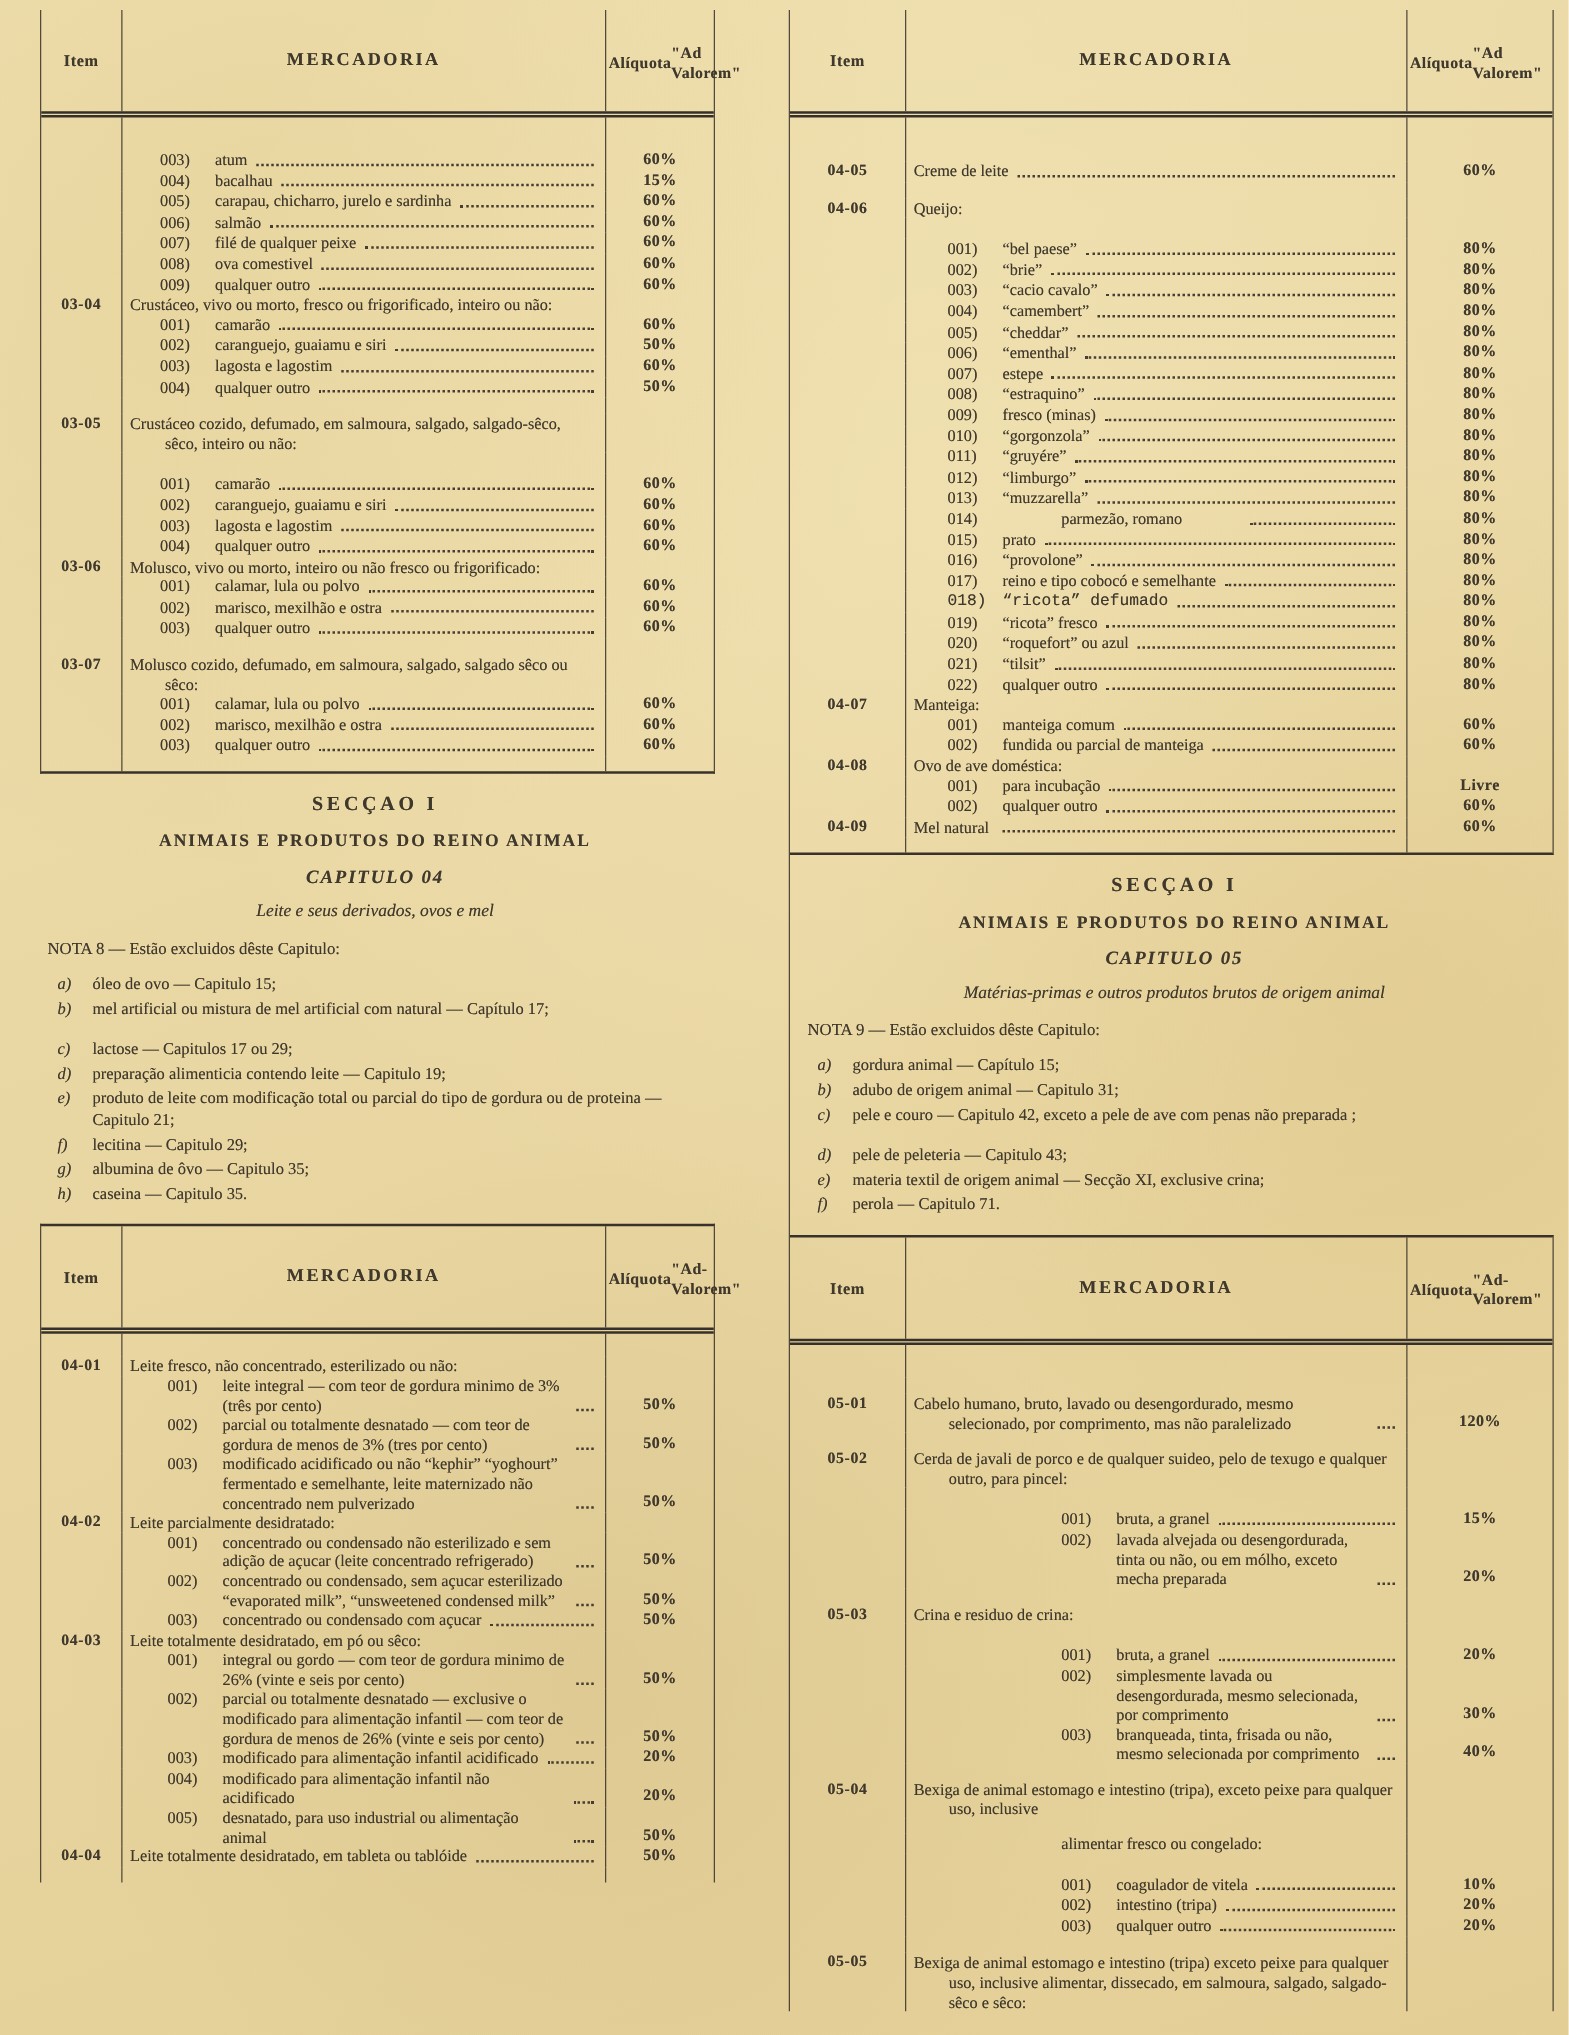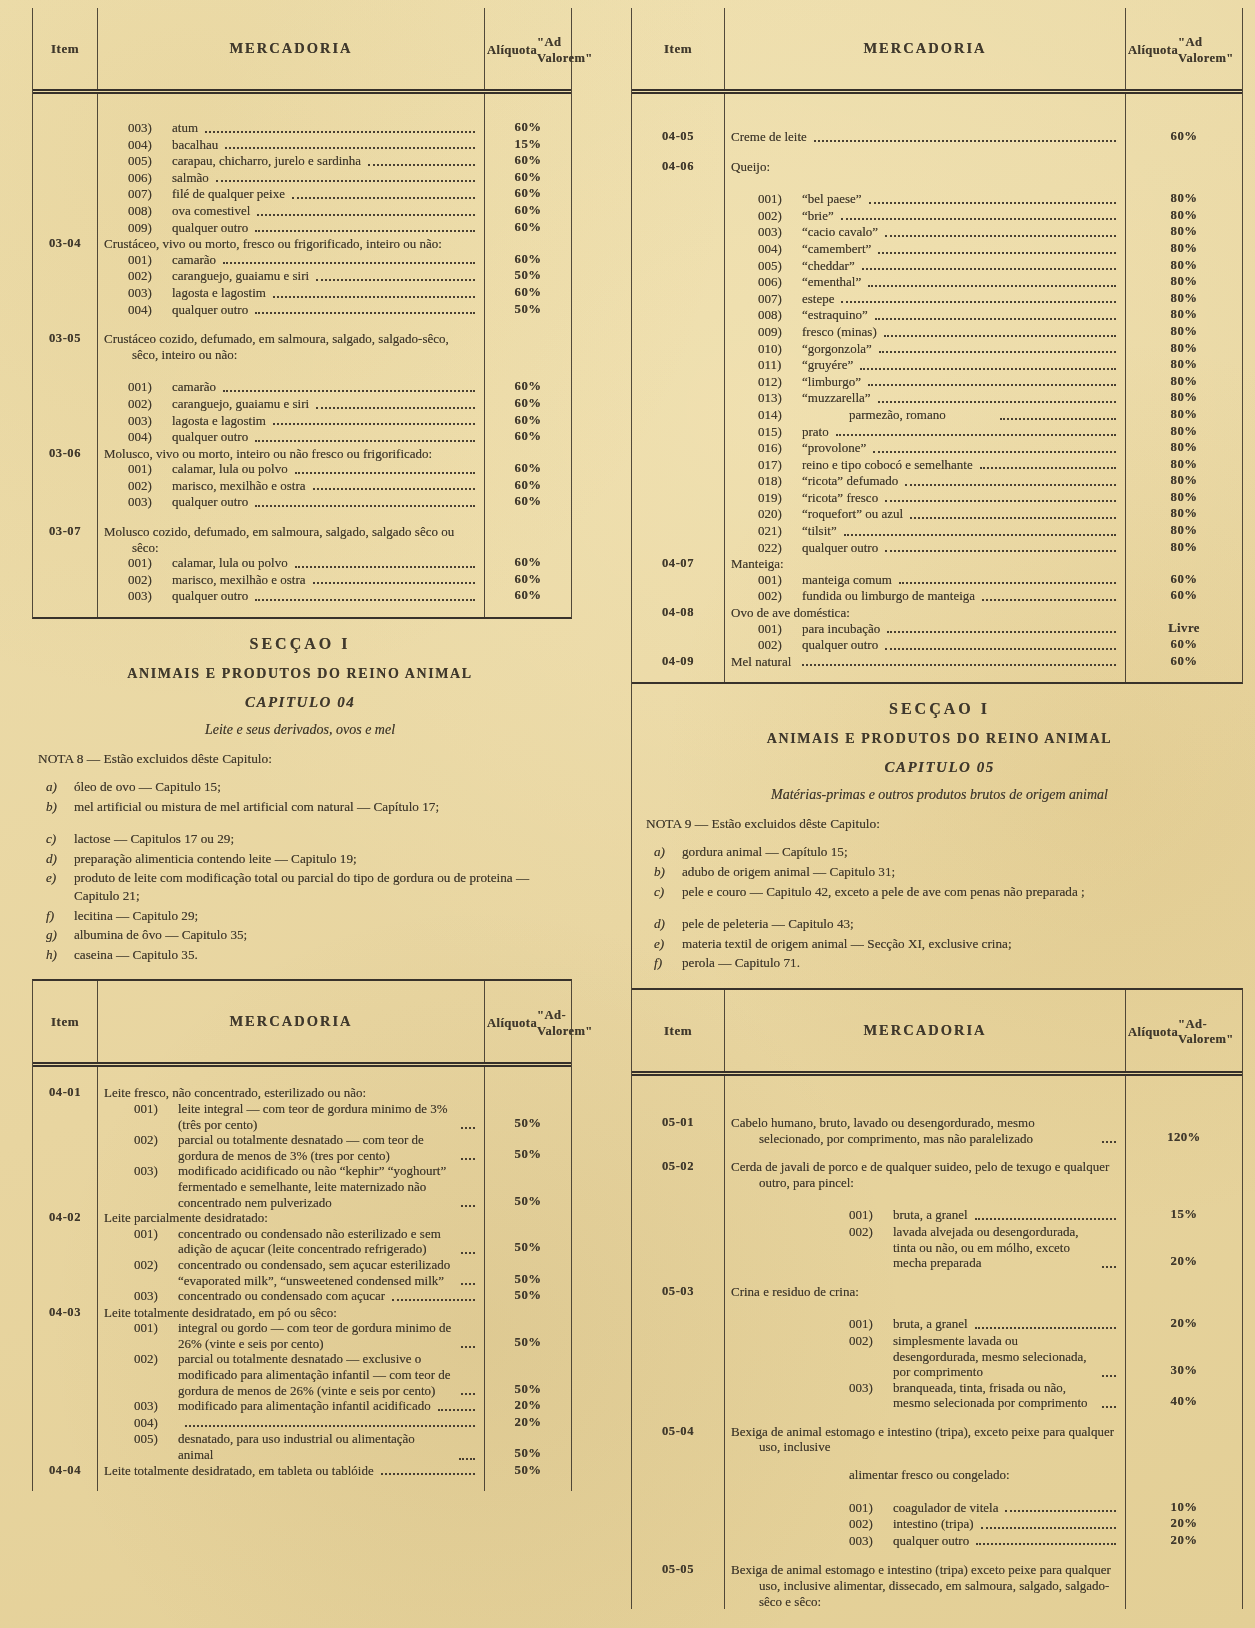--- a/index.html
+++ b/index.html
@@ -648,20 +648,21 @@
               </div>
               <div class="c-rate">
                 <span class="rate-val">20%</span>
               </div>
             </div>
             <div class="trow">
               <div class="c-item"></div>
               <div class="c-merc">
                 <div class="line sub" style="padding-left: 30px;">
                   <span class="code">004)</span>
+                  <span class="sub-text">modificado para alimentação infantil não acidificado</span>
                   <span class="leader"></span>
                 </div>
               </div>
               <div class="c-rate">
                 <span class="rate-val">20%</span>
               </div>
             </div>
             <div class="trow">
               <div class="c-item"></div>
               <div class="c-merc">
@@ -966,21 +967,21 @@
                   <span class="leader"></span>
                 </div>
               </div>
               <div class="c-rate">
                 <span class="rate-val">80%</span>
               </div>
             </div>
             <div class="trow">
               <div class="c-item"></div>
               <div class="c-merc">
-                <div class="line sub" style="padding-left: 27px;">
+                <div class="line sub" style="padding-left: 27px; font-family: Liberation Mono, monospace;">
                   <span class="code">018)</span>
                   <span class="sub-text">“ricota” defumado</span>
                   <span class="leader"></span>
                 </div>
               </div>
               <div class="c-rate">
                 <span class="rate-val">80%</span>
               </div>
             </div>
             <div class="trow">
@@ -1055,21 +1056,21 @@
               </div>
               <div class="c-rate">
                 <span class="rate-val">60%</span>
               </div>
             </div>
             <div class="trow">
               <div class="c-item"></div>
               <div class="c-merc">
                 <div class="line sub" style="padding-left: 27px;">
                   <span class="code">002)</span>
-                  <span class="sub-text">fundida ou limburgo de manteiga</span>
+                  <span class="sub-text">fundida ou parcial de manteiga</span>
                   <span class="leader"></span>
                 </div>
               </div>
               <div class="c-rate">
                 <span class="rate-val">60%</span>
               </div>
             </div>
             <div class="trow">
               <div class="c-item">04-08</div>
               <div class="c-merc">

